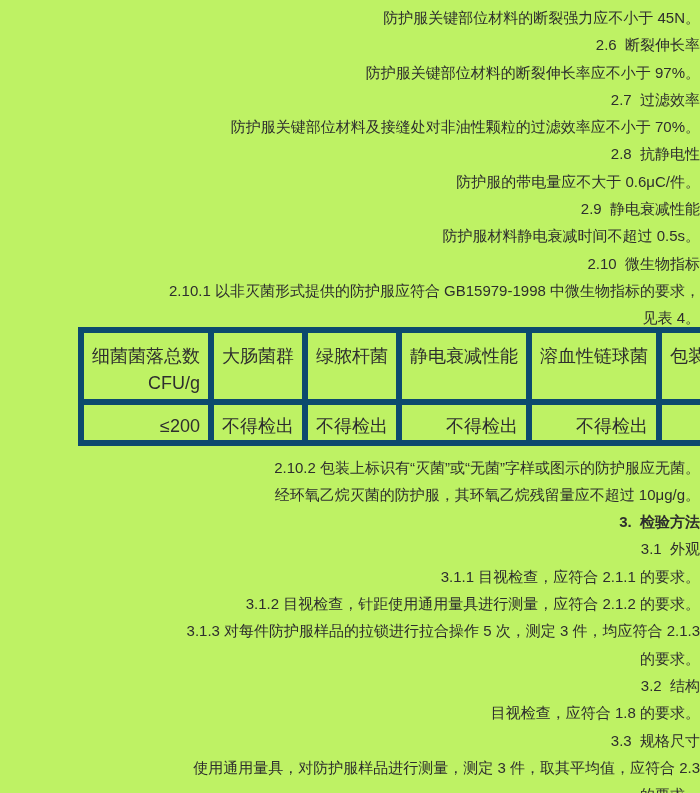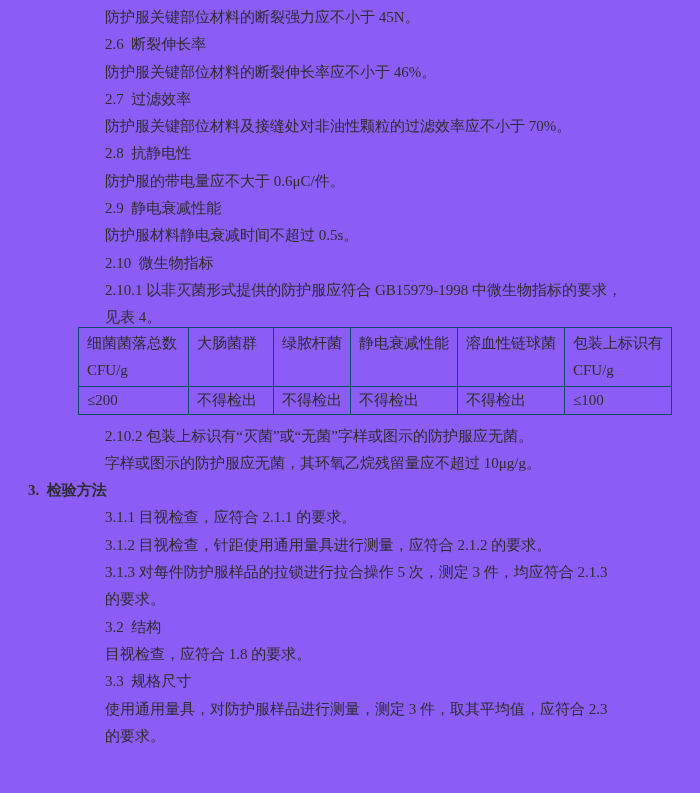--- a/index.html
+++ b/index.html
@@ -1,57 +1,58 @@
 <!DOCTYPE html>
 <html><head>
 <meta charset="utf-8">
 <style>
   html,body { margin:0; padding:0; background:#ffffff; }
   .page {
     position:relative;
     width:700px; height:793px;
-    background:#8b5cf6;
+    background:#bef264;
     overflow:hidden;
-    font-family:Liberation Serif, serif;
+    font-family:Liberation Sans, sans-serif;
     color:#2e2e2e;
+    text-align:right;
   }
   .textblock { padding-top:4px; }
   .line {
     margin-left:105px;
     height:27.3px;
     line-height:27.3px;
     font-size:15px;
     white-space:pre;
   }
   .line.bold { font-weight:bold;margin-left:28px; }
   table.micro {
     border-collapse:collapse;
     table-layout:fixed;
     margin:-5px 0 0 78px;
   }
   table.micro td {
-    border:1px solid #0c4a6e;
-    font-size:15px;
+    border:6px solid #0c4a6e;
+    font-size:18px;
     vertical-align:top;
-    padding:2px 8px 2px 8px;
+    padding:10px 8px 2px 8px;
     overflow:hidden;
   }
   .th-line { height:27px; line-height:27px; white-space:pre; }
   tr.valrow td { height:23px; }
   .td-line { height:23px; line-height:23px; white-space:pre; }
 </style>
 </head>
 <body>
 
 <div class="page">
 
   <div class="textblock">
     <div class="line">防护服关键部位材料的断裂强力应不小于 45N。</div>
     <div class="line">2.6  断裂伸长率</div>
-    <div class="line">防护服关键部位材料的断裂伸长率应不小于 46%。</div>
+    <div class="line">防护服关键部位材料的断裂伸长率应不小于 97%。</div>
     <div class="line">2.7  过滤效率</div>
     <div class="line">防护服关键部位材料及接缝处对非油性颗粒的过滤效率应不小于 70%。</div>
     <div class="line">2.8  抗静电性</div>
     <div class="line">防护服的带电量应不大于 0.6μC/件。</div>
     <div class="line">2.9  静电衰减性能</div>
     <div class="line">防护服材料静电衰减时间不超过 0.5s。</div>
     <div class="line">2.10  微生物指标</div>
     <div class="line">2.10.1 以非灭菌形式提供的防护服应符合 GB15979-1998 中微生物指标的要求，</div>
     <div class="line">见表 4。</div>
   </div>
@@ -110,22 +111,23 @@
           </td>
       <td>
             <div class="td-line">≤100</div>
           </td>
     </tr>
   </tbody>
     </table>
 
   <div class="textblock" style="padding-top:8px;">
     <div class="line">2.10.2 包装上标识有“灭菌”或“无菌”字样或图示的防护服应无菌。</div>
-    <div class="line">字样或图示的防护服应无菌，其环氧乙烷残留量应不超过 10μg/g。</div>
+    <div class="line">经环氧乙烷灭菌的防护服，其环氧乙烷残留量应不超过 10μg/g。</div>
     <div class="line bold">3.  检验方法</div>
+    <div class="line">3.1  外观</div>
     <div class="line">3.1.1 目视检查，应符合 2.1.1 的要求。</div>
     <div class="line">3.1.2 目视检查，针距使用通用量具进行测量，应符合 2.1.2 的要求。</div>
     <div class="line">3.1.3 对每件防护服样品的拉锁进行拉合操作 5 次，测定 3 件，均应符合 2.1.3</div>
     <div class="line">的要求。</div>
     <div class="line">3.2  结构</div>
     <div class="line">目视检查，应符合 1.8 的要求。</div>
     <div class="line">3.3  规格尺寸</div>
     <div class="line">使用通用量具，对防护服样品进行测量，测定 3 件，取其平均值，应符合 2.3</div>
     <div class="line">的要求。</div>
   </div>

